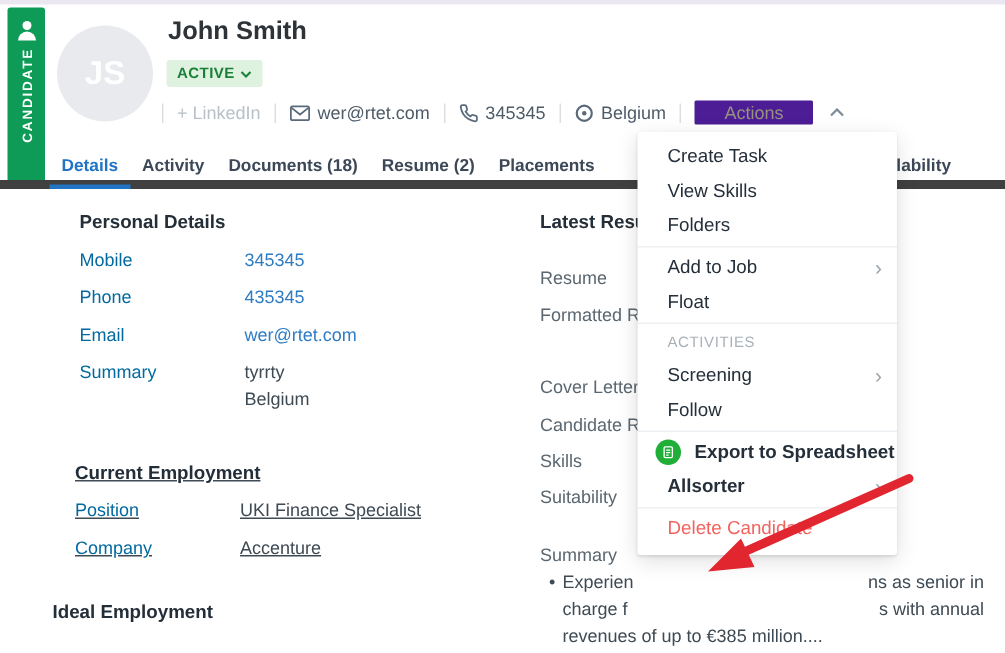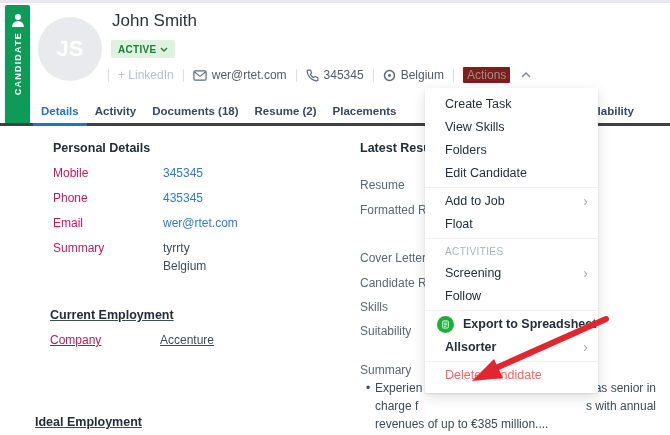--- a/index.html
+++ b/index.html
@@ -26,61 +26,61 @@
     margin-top:6px; writing-mode:vertical-rl; transform:rotate(180deg);
     color:#fff; font-size:9px; font-weight:bold; letter-spacing:1.2px;
   }
 
   
   #avatar {
     left:38px; top:17px; width:64px; height:64px; border-radius:50%;
     background:#e8eaed; color:#fff; font-size:22px; font-weight:600;
     display:flex; align-items:center; justify-content:center;
   }
-  #candidate-name { left:112px; top:11px; font-size:17px; font-weight:400; color:#2e3338; }
+  #candidate-name { left:112px; top:11px; font-size:17px; font-weight:700; color:#2e3338; }
   #status-badge {
     left:111px; top:40px; height:18px; padding:0 7px; border-radius:2px;
     background:#def2df; color:#1a7f37; font-size:10px; font-weight:bold;
     letter-spacing:.3px; display:flex; align-items:center; gap:4px; cursor:pointer;
   }
   #contact-row {
     left:108px; top:66px; height:18px; display:flex; align-items:center;
     gap:9px; font-size:12px; color:#4e5c68; white-space:nowrap;
   }
   .sep { width:1px; height:13px; background:#dcdfe2; }
   .muted { color:#b9c0c7; }
   .c-item { display:flex; align-items:center; gap:5px; }
   .c-item svg { display:block; }
   #actions-trigger {
-    background:#7f1d1d; color:#97917f; padding:1px 4px; border-radius:1px; cursor:pointer;
+    background:#4c1d95; color:#97917f; padding:1px 20px; border-radius:1px; cursor:pointer;
   }
   .caret-up { margin-left:2px; }
 
   
   #tabs {
     left:0; top:101px; width:670px; height:25px; display:flex;
-    padding-left:33px; border-bottom:3px solid #404040;
+    padding-left:33px; border-bottom:6px solid #404040;
     font-size:11.5px; font-weight:600; color:#3c4858;
   }
   .tab { padding:4px 8px 0 8px; height:25px; cursor:pointer; white-space:nowrap; }
   .tab.active { color:#2173c4; border-bottom:3px solid #2173c4; }
   .tab-spacer { flex:1; }
   .tab.last { margin-right:28px; }
 
   
   .sec-title { font-size:12.5px; font-weight:bold; color:#232e38; }
   .f-row { display:flex; margin-top:11px; font-size:12px; line-height:14px; }
-  .f-lbl { width:110px; color:#be185d; flex-shrink:0; }
+  .f-lbl { width:110px; color:#0369a1; flex-shrink:0; }
   .f-val { color:#3e4a54; }
   .f-val.link { color:#2e7cc3; cursor:pointer; }
   #personal-details { left:53px; top:141px; width:300px; }
   #personal-details .f-row:first-of-type { margin-top:22px; }
   #current-emp { left:50px; top:308px; width:300px;text-decoration:underline; }
   #current-emp .f-row:first-of-type { margin-top:22px; }
-  #ideal-emp { left:35px; top:415px; width:300px;text-decoration:underline; }
+  #ideal-emp { left:35px; top:401px; width:300px; }
 
   #latest-resume { left:360px; top:141px; width:296px; }
   .lr-lbl { font-size:12px; color:#5b6770; }
   #lr-resume { margin-top:23px; }
   #lr-formatted { margin-top:11px; }
   #lr-cover { margin-top:34px; }
   #lr-rating { margin-top:11px; }
   #lr-skills { margin-top:10px; }
   #lr-suit { margin-top:10px; }
   #lr-summary { margin-top:25px; }
@@ -202,20 +202,24 @@
     <div class="f-lbl">Summary</div>
     <div class="f-val">
       <div>tyrrty</div>
       <div style="margin-top:4px">Belgium</div>
     </div>
   </div>
 </div>
 
 <div class="abs" id="current-emp">
   <div class="sec-title">Current Employment</div>
+  <div class="f-row">
+    <div class="f-lbl">Position</div>
+    <div class="f-val">UKI Finance Specialist</div>
+  </div>
   <div class="f-row">
     <div class="f-lbl">Company</div>
     <div class="f-val">Accenture</div>
   </div>
 </div>
 
 <div class="abs" id="ideal-emp">
   <div class="sec-title">Ideal Employment</div>
 </div>
 
@@ -241,21 +245,20 @@
     <div class="sum-line">
       <span>revenues of up to €385 million....</span>
     </div>
   </div>
 </div>
 
 <div class="abs" id="dropdown">
   <div class="m-item">Create Task</div>
   <div class="m-item">View Skills</div>
   <div class="m-item">Folders</div>
-  <div class="m-item">Edit Candidate</div>
   <div class="m-div"></div>
   <div class="m-item">
     <span>Add to Job</span><span class="chev">›</span>
   </div>
   <div class="m-item">Float</div>
   <div class="m-div"></div>
   <div class="m-header">ACTIVITIES</div>
   <div class="m-item">
     <span>Screening</span><span class="chev">›</span>
   </div>

